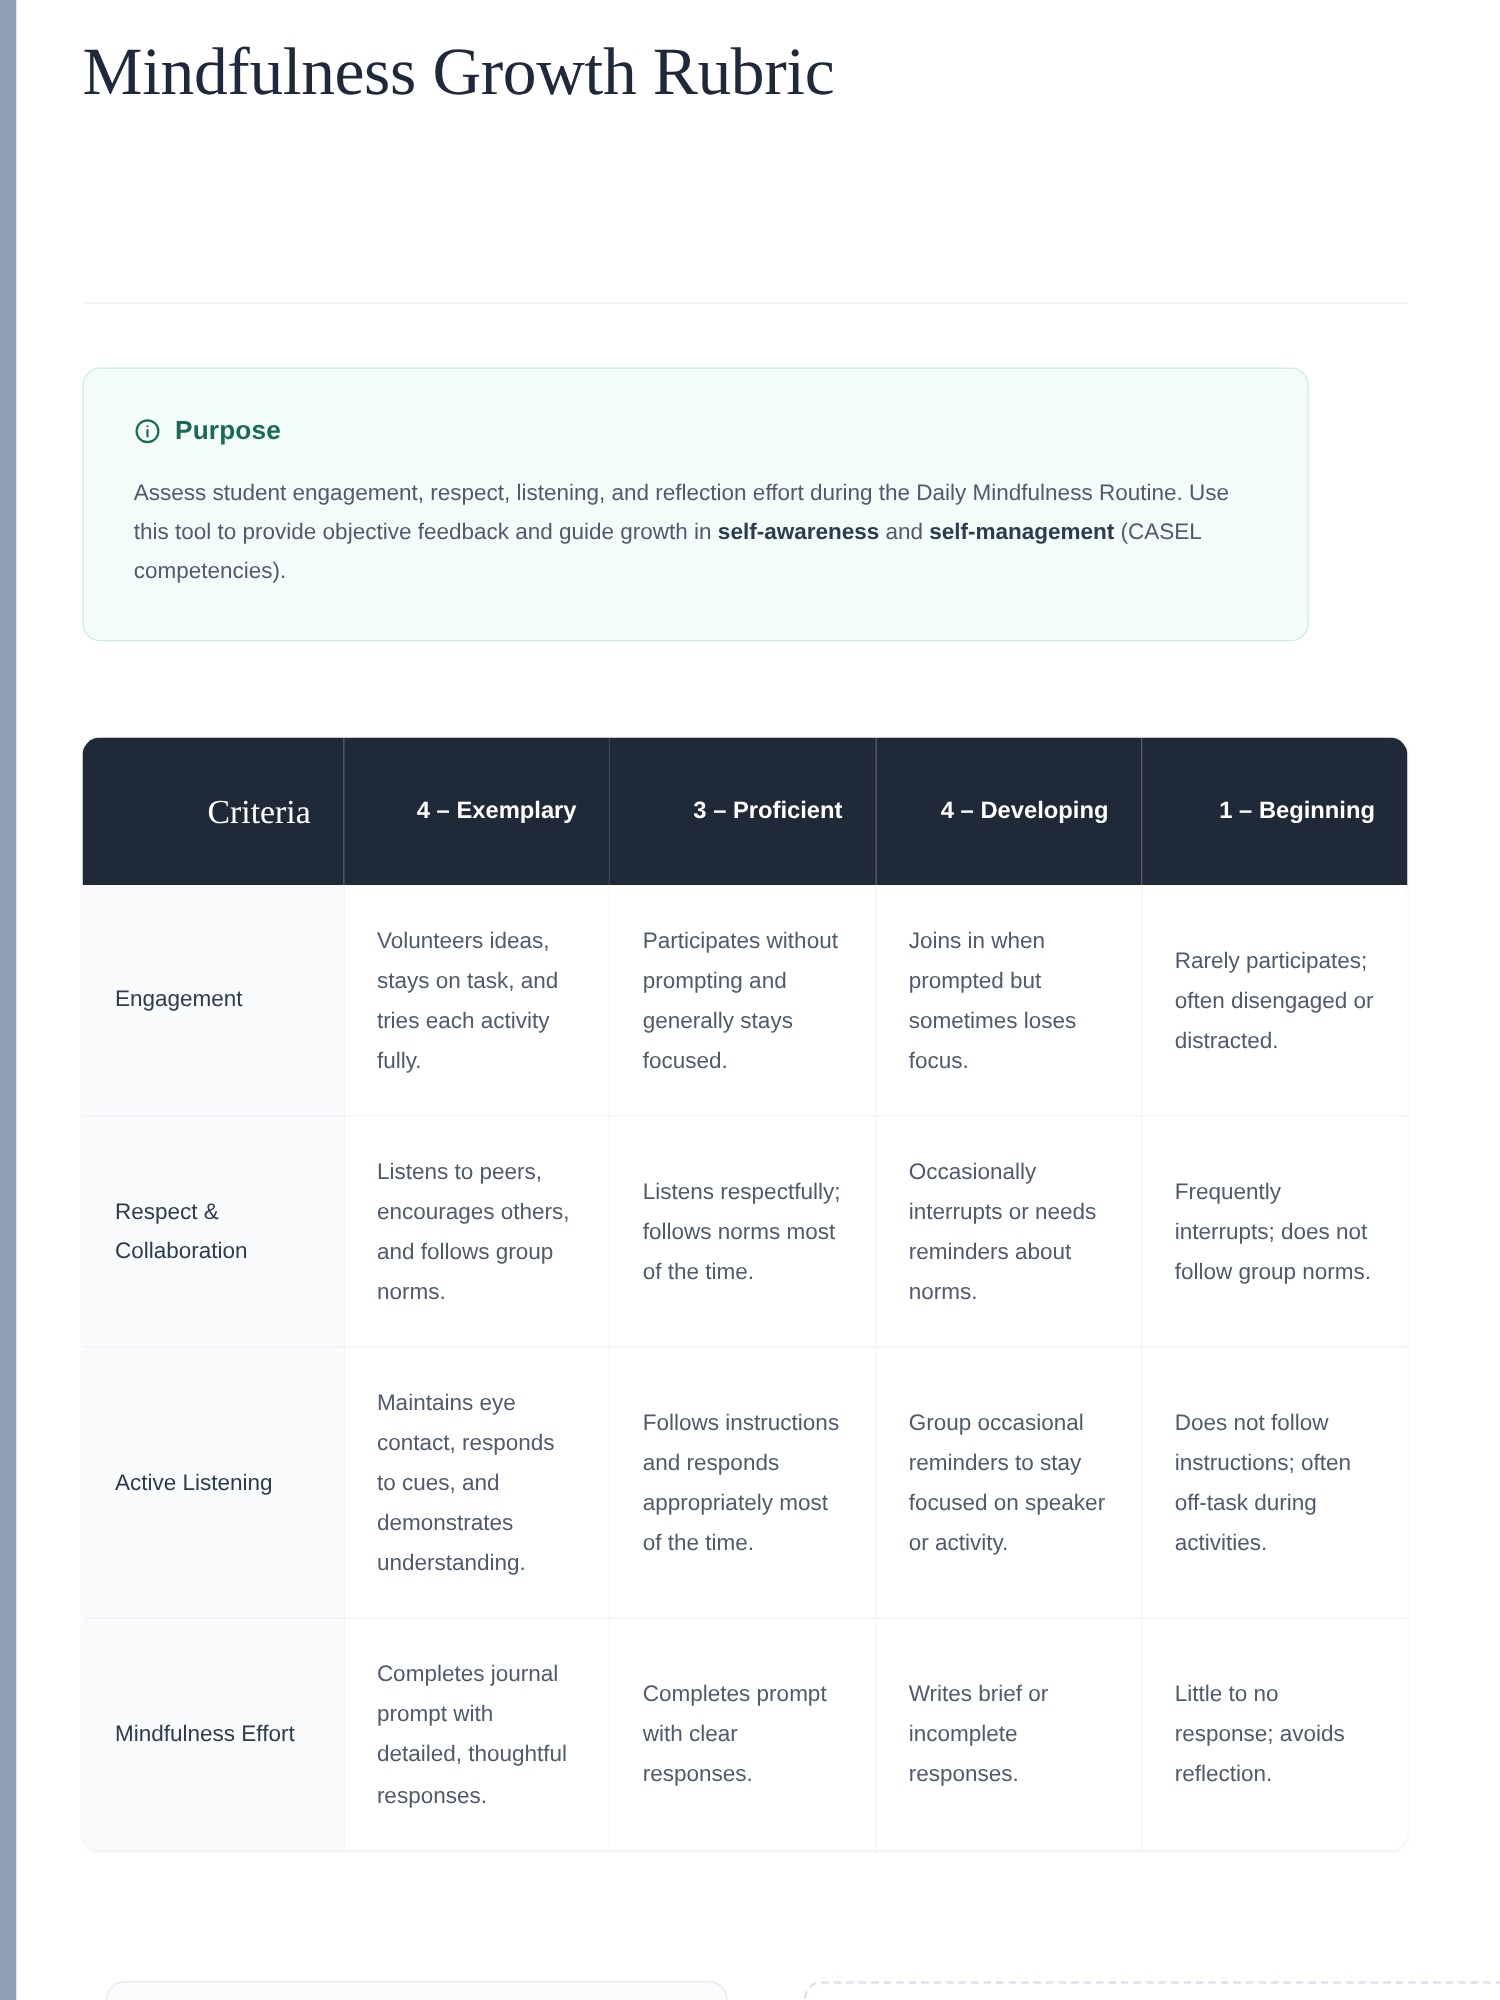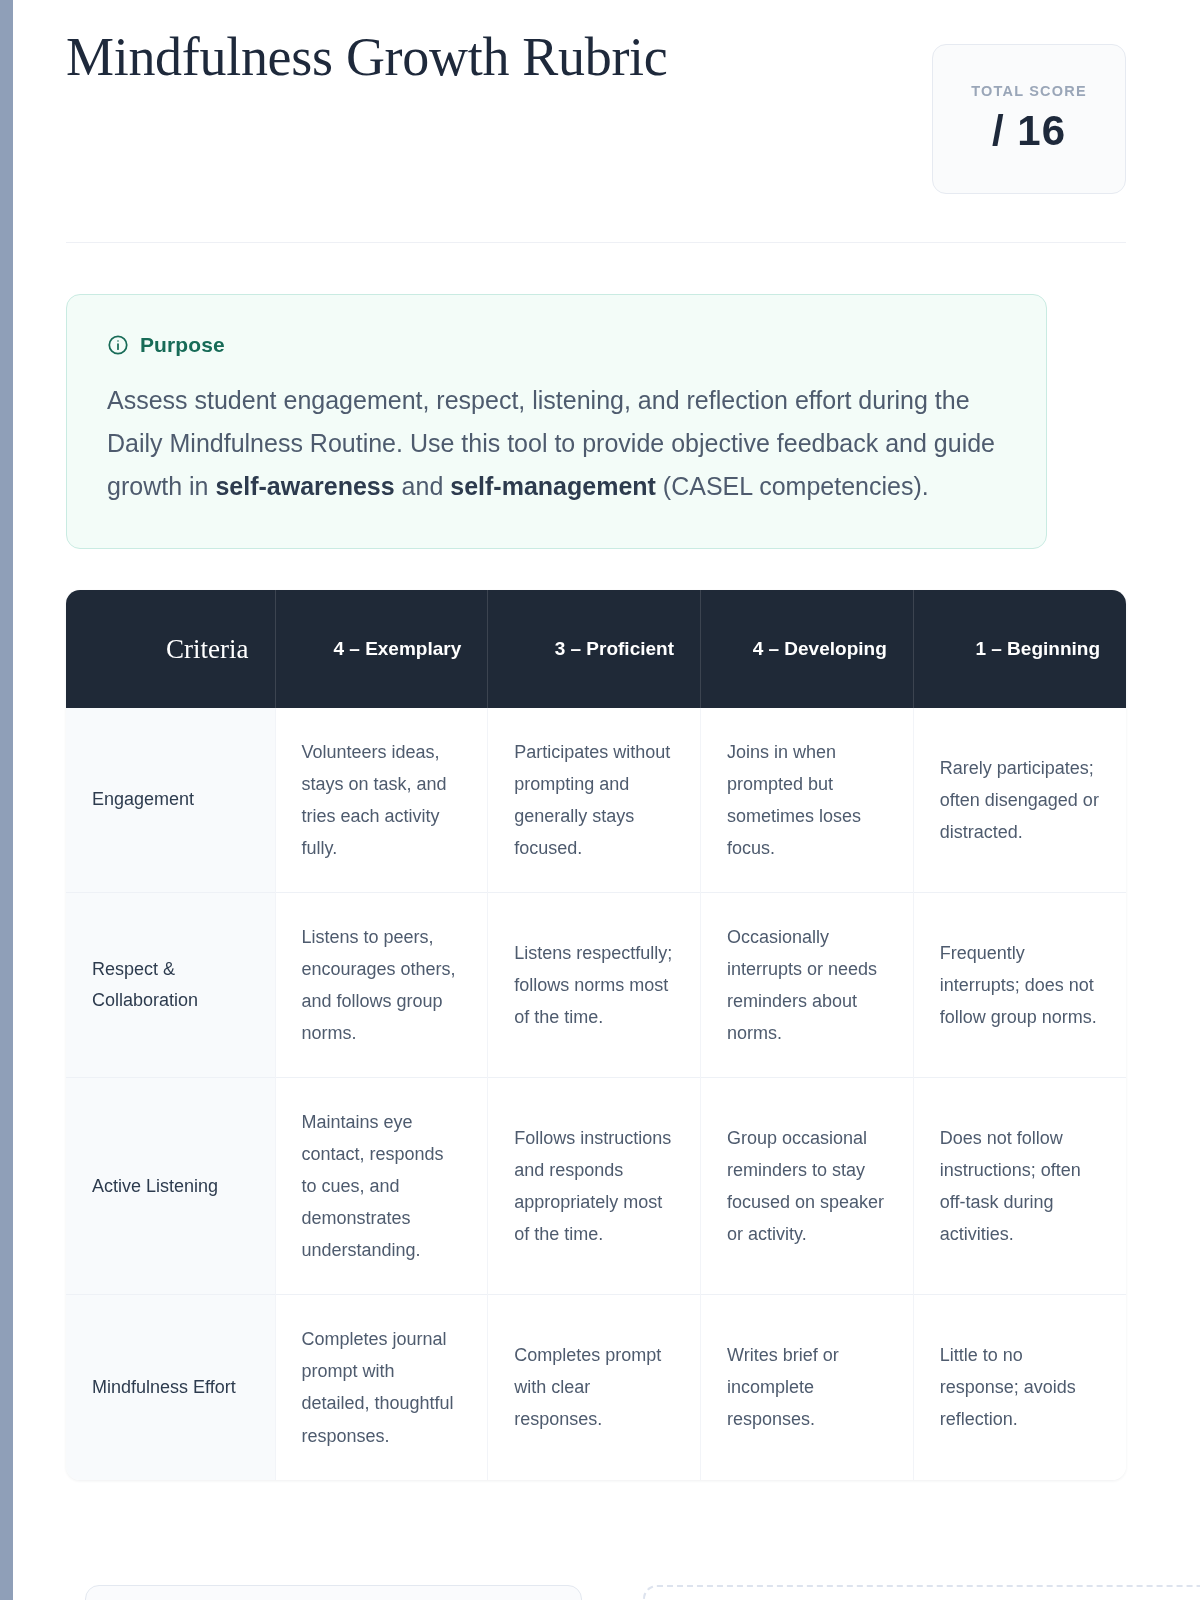--- a/index.html
+++ b/index.html
@@ -121,21 +121,21 @@
     color: #176b57;
   }
   .purpose-title {
     font-size: 21px;
     font-weight: 700;
     color: #176b57;
     letter-spacing: 0.1px;
   }
   .purpose-body {
     margin-top: 22px;
-    font-size: 25px;
+    font-size: 18px;
     line-height: 1.72;
     color: #4e5b6e;
   }
   .purpose-body b { color: #2d3b4e; font-weight: 700; }
 
   
   .table-wrap {
     position: absolute;
     left: 53px;
     top: 590px;
@@ -224,24 +224,20 @@
 </head>
 <body>
 
 <div class="page">
 
   <div class="inner">
 
     <div class="header">
       <h1 class="title">Mindfulness Growth Rubric</h1>
 
-      <div class="score-box">
-        <div class="score-label">Total Score</div>
-        <div class="score-value">/ 16</div>
-      </div>
     </div>
 
   </div>
 
   <div class="divider"></div>
 
   <div class="purpose">
     <div class="purpose-head">
       <span class="info-icon">
         <svg viewBox="0 0 24 24" width="22" height="22" fill="none" stroke="currentColor" stroke-width="1.9" stroke-linecap="round" stroke-linejoin="round">

